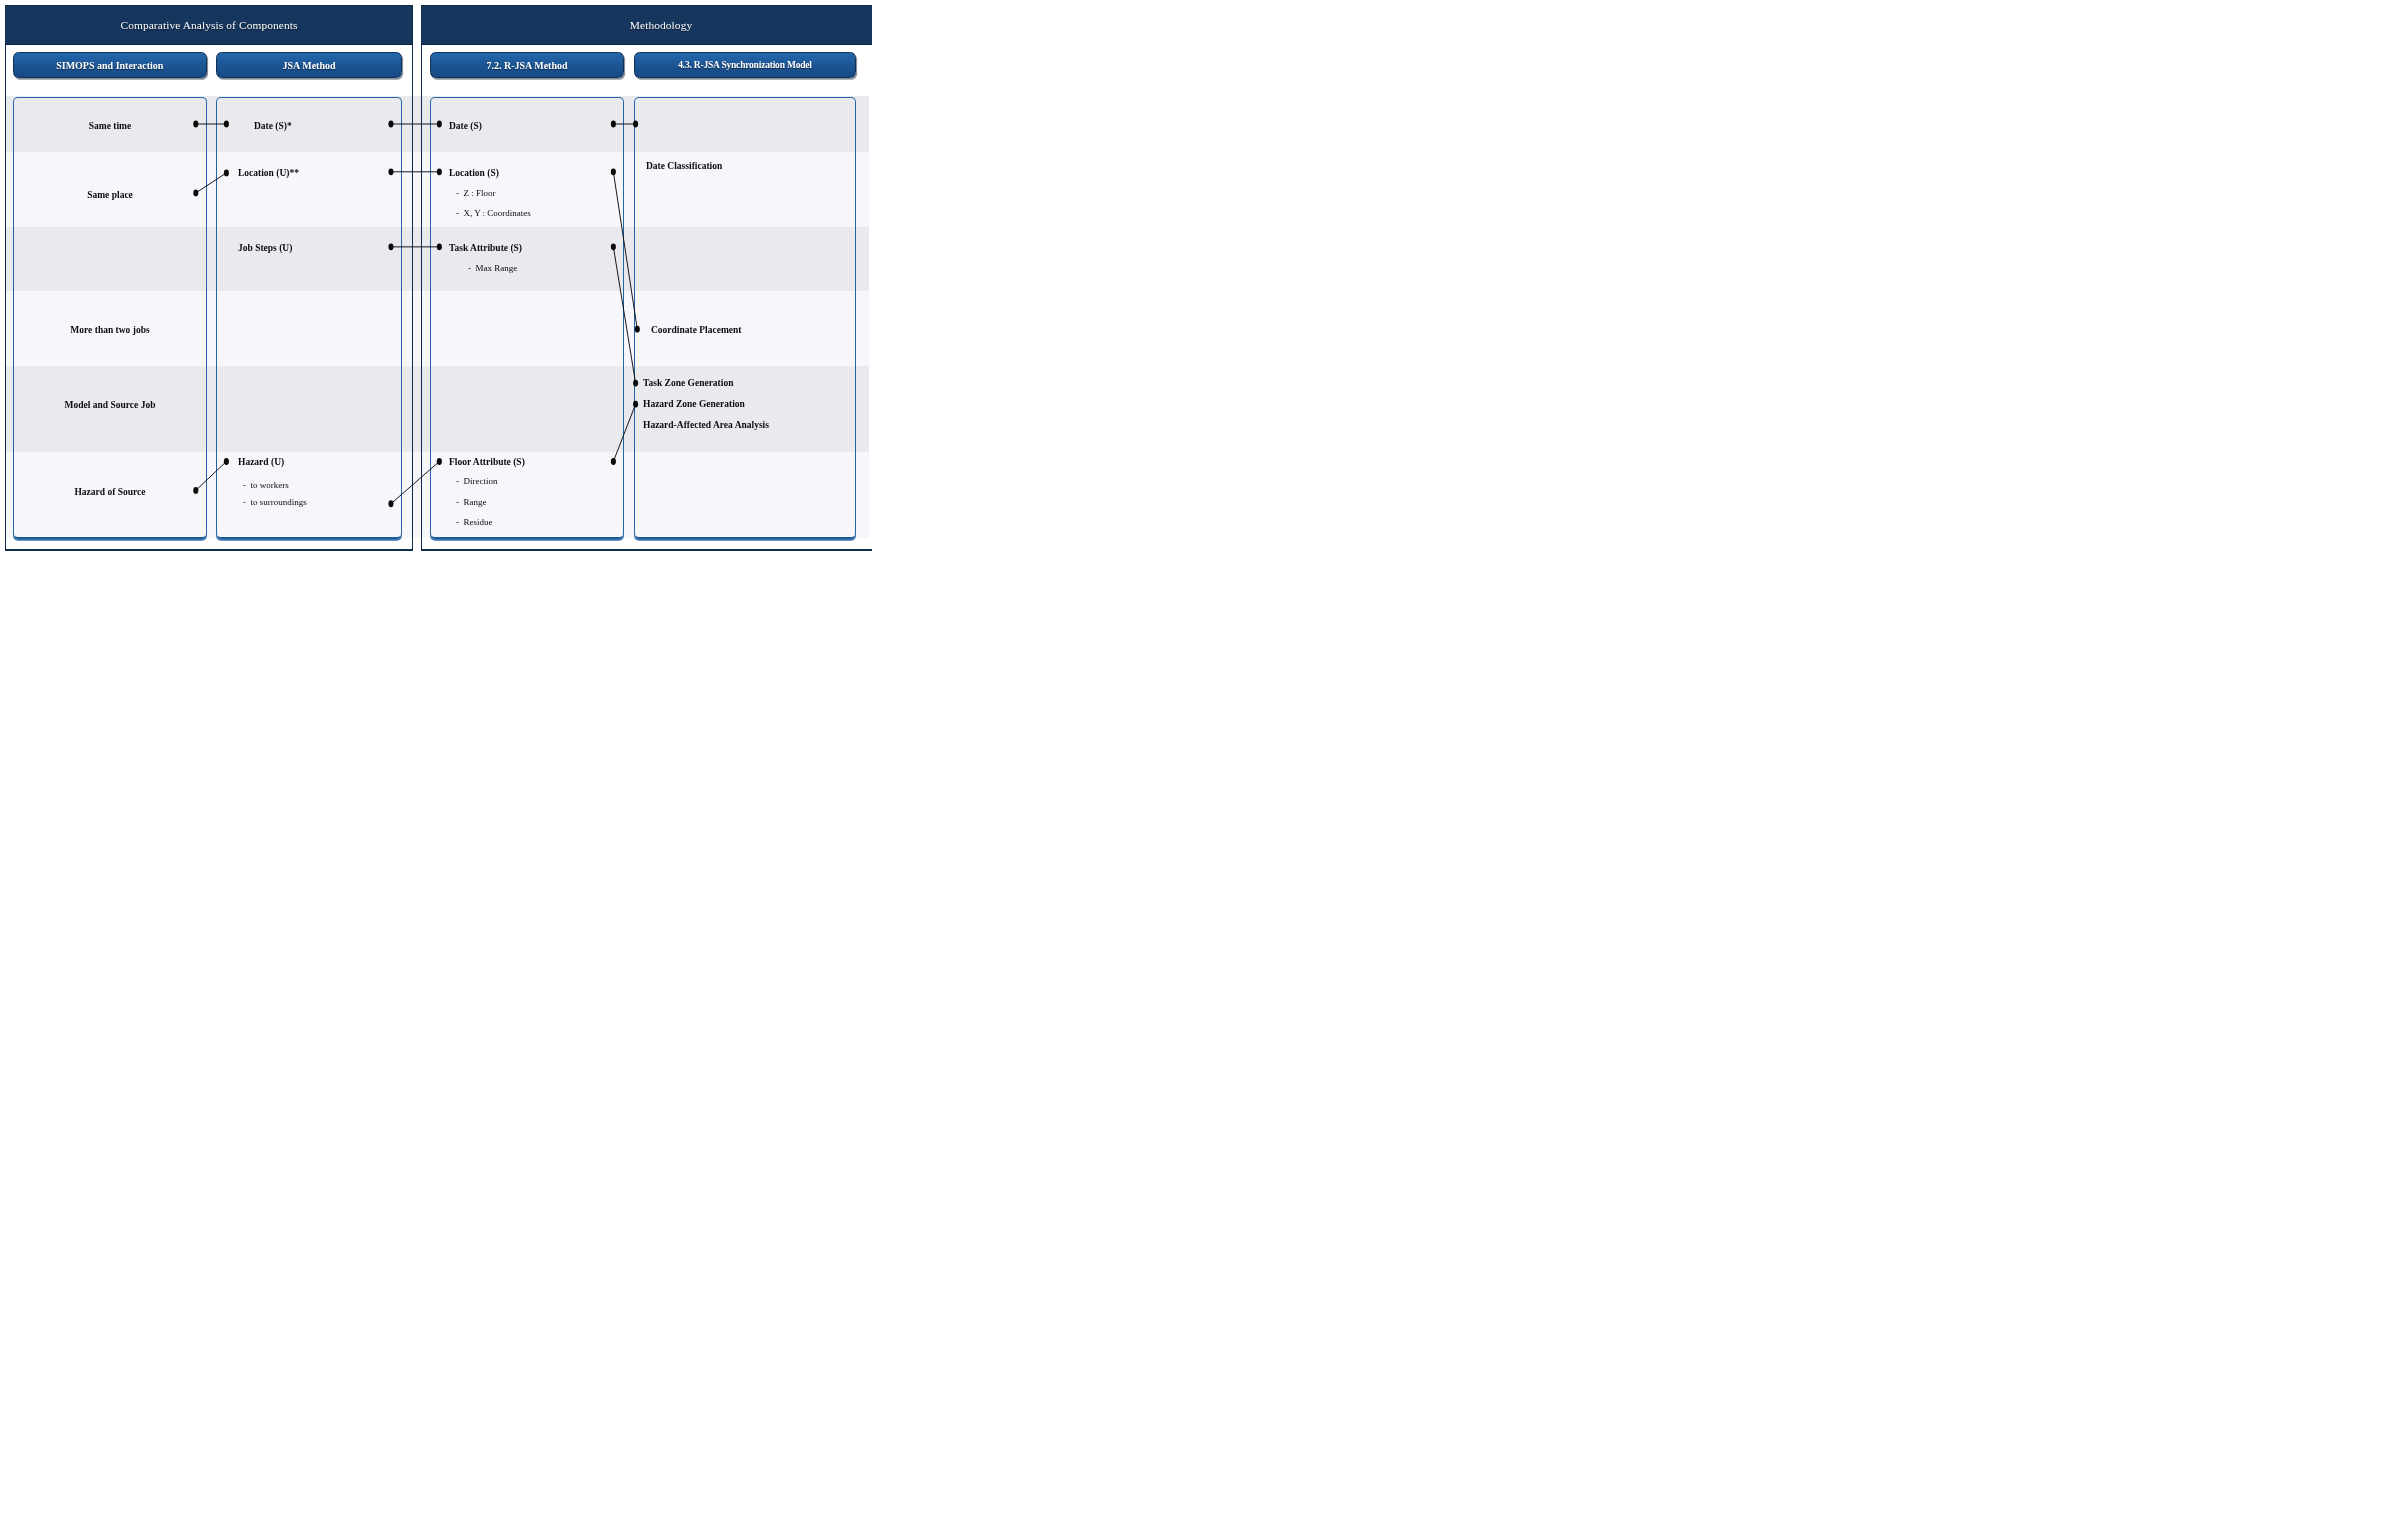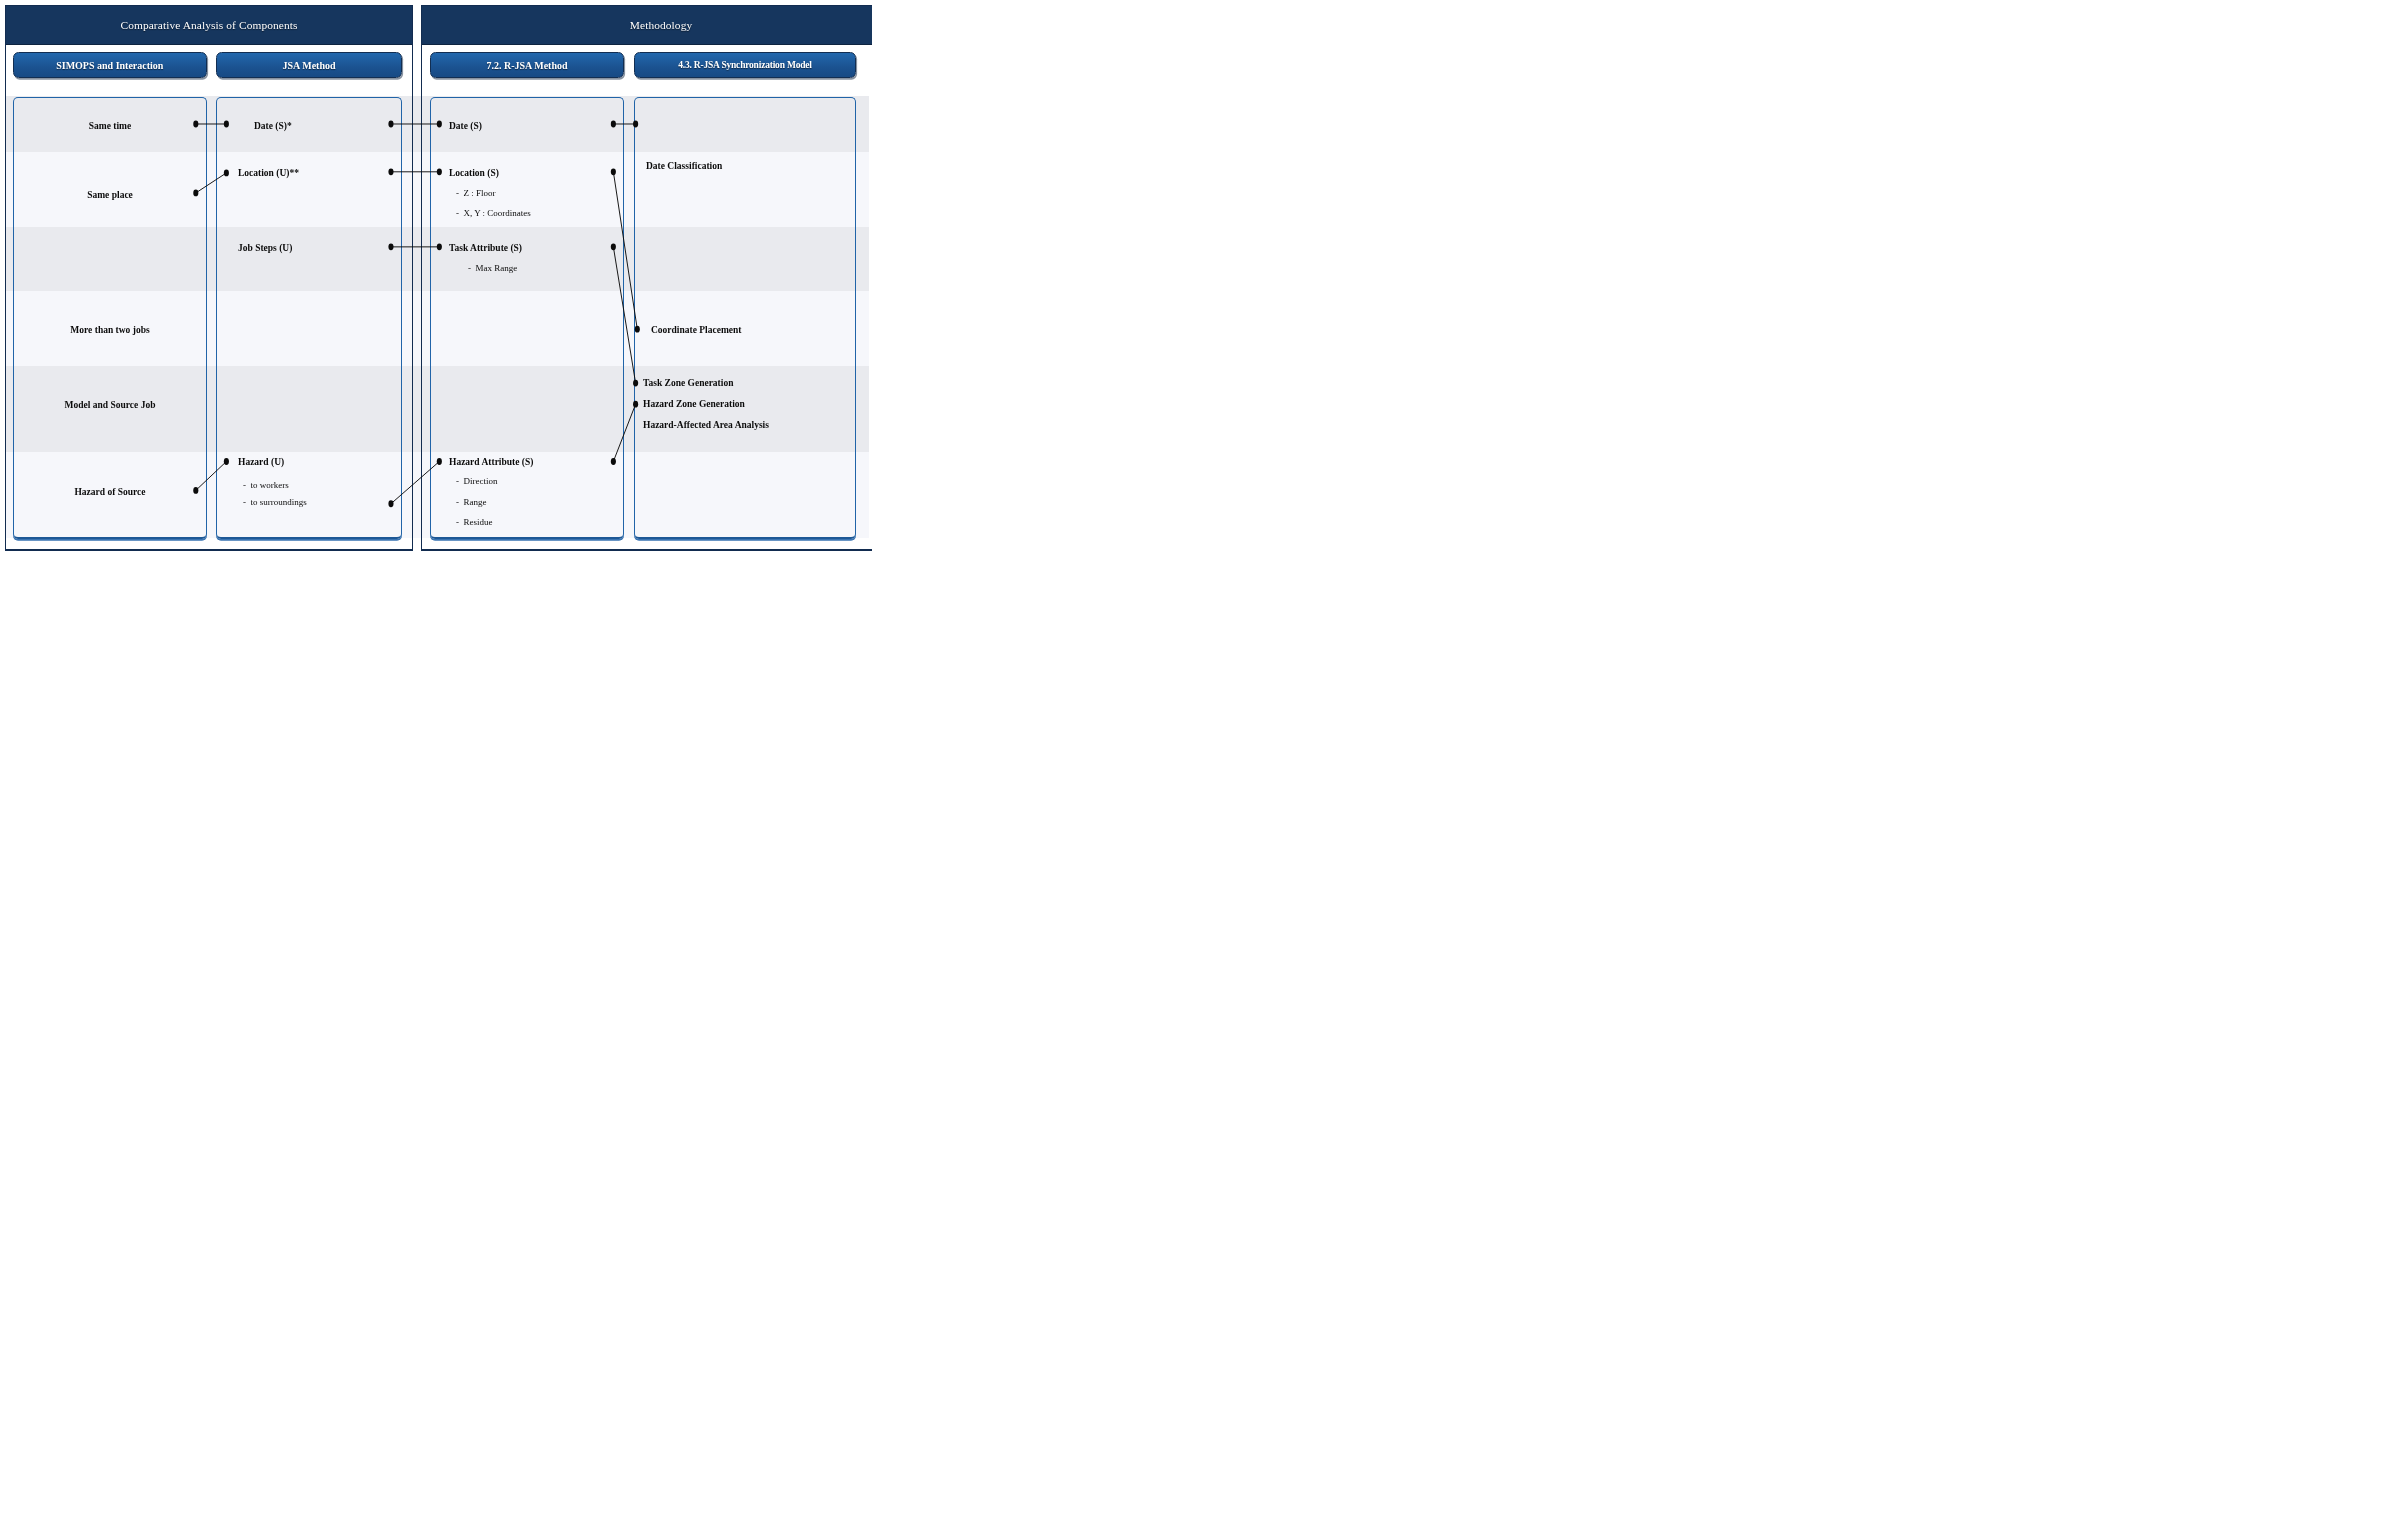--- a/index.html
+++ b/index.html
@@ -93,21 +93,21 @@
   <div class="lbl" style="left:238px;top:462px;">Hazard (U)</div>
   <div class="lbl sub" style="left:243px;top:486px;">-  to workers</div>
   <div class="lbl sub" style="left:243px;top:503px;">-  to surroundings</div>
 
   <div class="lbl" style="left:449px;top:126px;">Date (S)</div>
   <div class="lbl" style="left:449px;top:173px;">Location (S)</div>
   <div class="lbl sub" style="left:456px;top:194px;">-  Z : Floor</div>
   <div class="lbl sub" style="left:456px;top:214px;">-  X, Y : Coordinates</div>
   <div class="lbl" style="left:449px;top:248px;">Task Attribute (S)</div>
   <div class="lbl sub" style="left:456px;top:269px;margin-left:12px;">-  Max Range</div>
-  <div class="lbl" style="left:449px;top:462px;">Hazard Attribute (S)</div>
+  <div class="lbl" style="left:449px;top:462px;">Floor Attribute (S)</div>
   <div class="lbl sub" style="left:456px;top:482px;">-  Direction</div>
   <div class="lbl sub" style="left:456px;top:503px;">-  Range</div>
   <div class="lbl sub" style="left:456px;top:523px;">-  Residue</div>
 
   <div class="lbl" style="left:646px;top:126px;margin-top:40px;">Date Classification</div>
   <div class="lbl" style="left:651px;top:330px;">Coordinate Placement</div>
   <div class="lbl" style="left:643px;top:383px;">Task Zone Generation</div>
   <div class="lbl" style="left:643px;top:404px;">Hazard Zone Generation</div>
   <div class="lbl" style="left:643px;top:425px;">Hazard-Affected Area Analysis</div>
 

